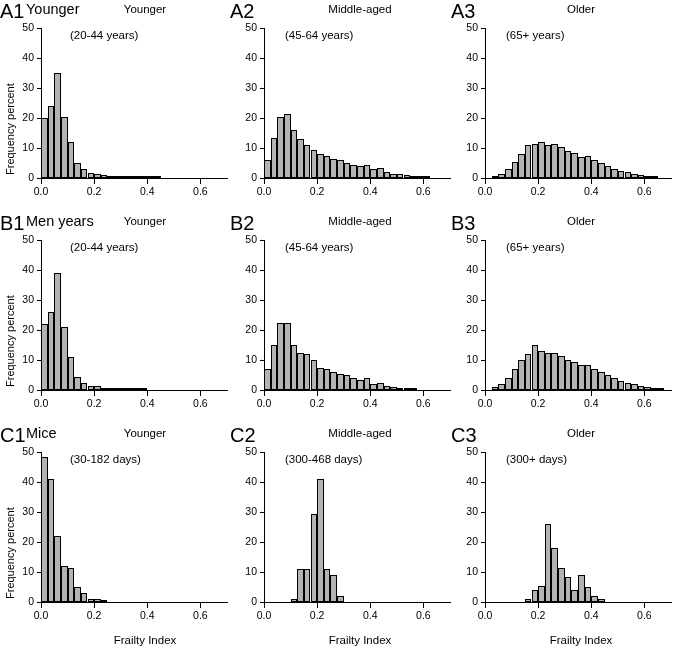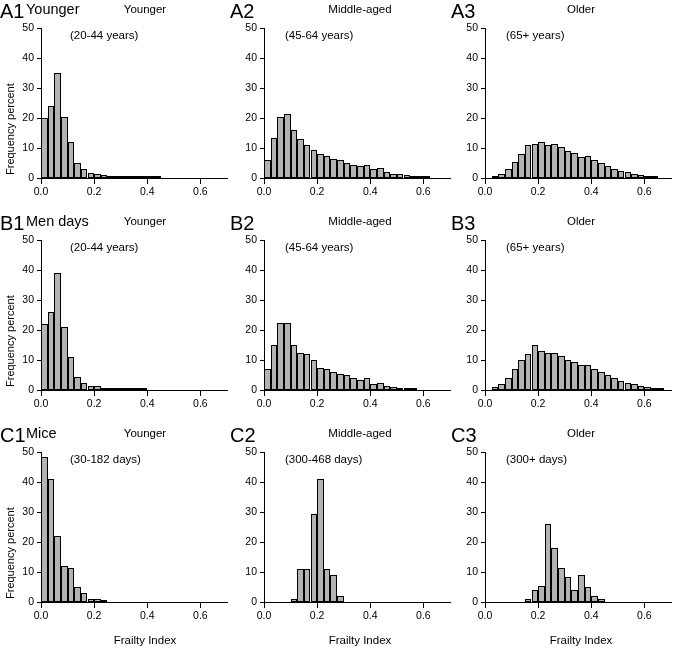--- a/index.html
+++ b/index.html
@@ -271,21 +271,21 @@
           <div class="bar" style="left: 146.143px; width: 6.64286px; height: 4.5px; background: rgb(179, 179, 179); border-color: rgb(0, 0, 0);"></div>
           <div class="bar" style="left: 152.786px; width: 6.64286px; height: 3px; background: rgb(179, 179, 179); border-color: rgb(0, 0, 0);"></div>
           <div class="bar" style="left: 159.429px; width: 6.64286px; height: 2.4px; background: rgb(179, 179, 179); border-color: rgb(0, 0, 0);"></div>
           <div class="bar" style="left: 166.071px; width: 6.64286px; height: 1.5px; background: rgb(179, 179, 179); border-color: rgb(0, 0, 0);"></div>
         </div>
       </div>
   </div>
 
   <div class="panel" style="left:0px; top:212px; width:240px; height:200px;">
     <div class="panel-tag">B1</div>
-    <div class="row-label">Men days</div>
+    <div class="row-label">Men years</div>
     <div class="panel-title" style="left:70px; width:150px;">Younger</div>
     <div class="panel-title2" style="left:70px; width:150px;">(20-44 years)</div>
     <div class="ylabel" style="left:4px; top:175px; font-size:11px;">Frequency percent</div>
     <div class="plot" style="left:41px; top:28px; width:186px; height:150px;">
         <div class="axis-line" style="left: 0px; top: 0px; width: 1.3px; height: 151px;"></div>
         <div class="axis-line" style="left: 0px; top: 150px; width: 187px; height: 1.3px;"></div>
         <div class="tick" style="left: -4px; top: 149.5px; width: 4.5px; height: 1.3px;"></div>
         <div class="ytick-label" style="left: -34px; top: 143px; width: 27px;">0</div>
         <div class="tick" style="left: -4px; top: 119.5px; width: 4.5px; height: 1.3px;"></div>
         <div class="ytick-label" style="left: -34px; top: 113px; width: 27px;">10</div>

